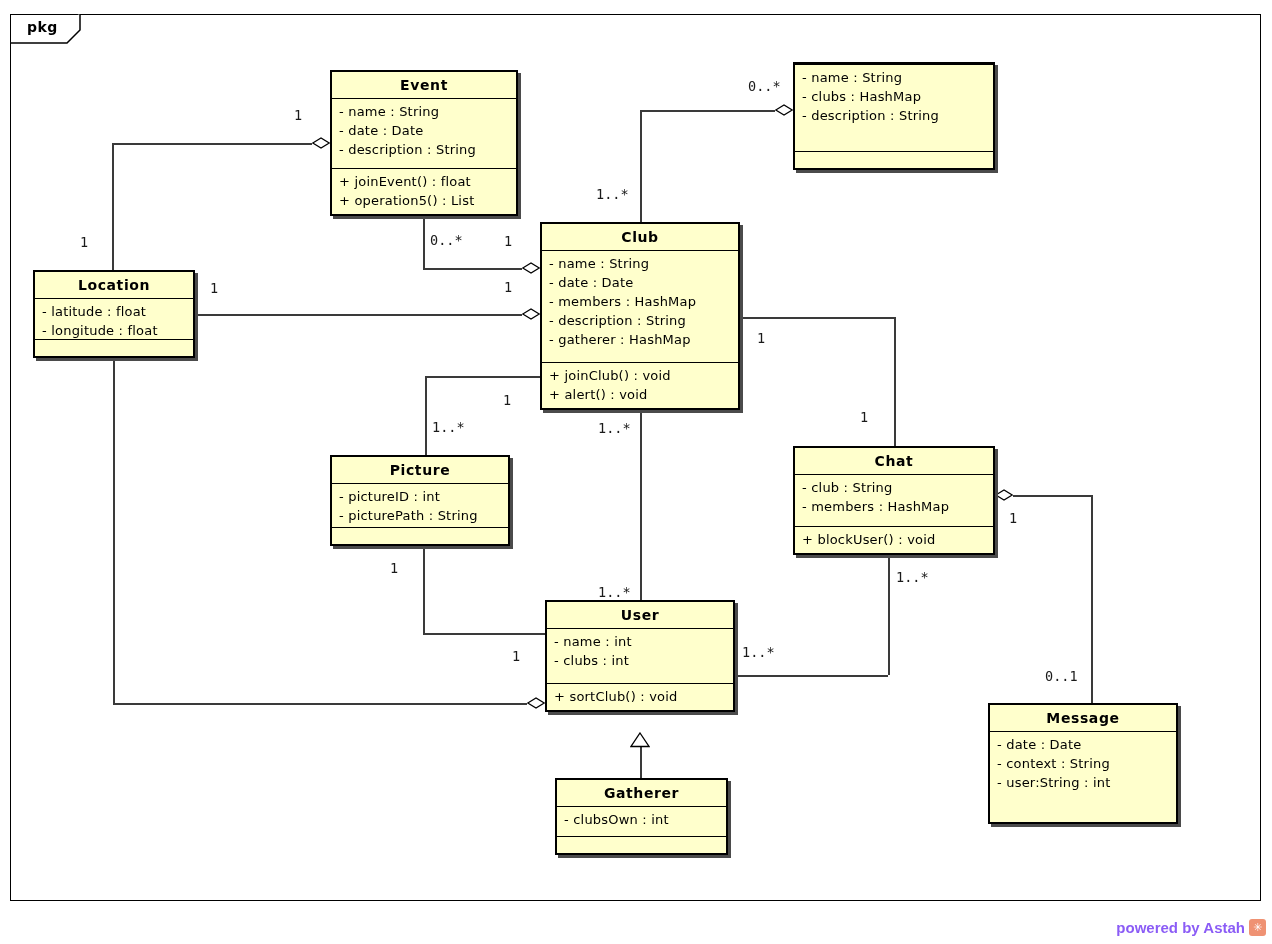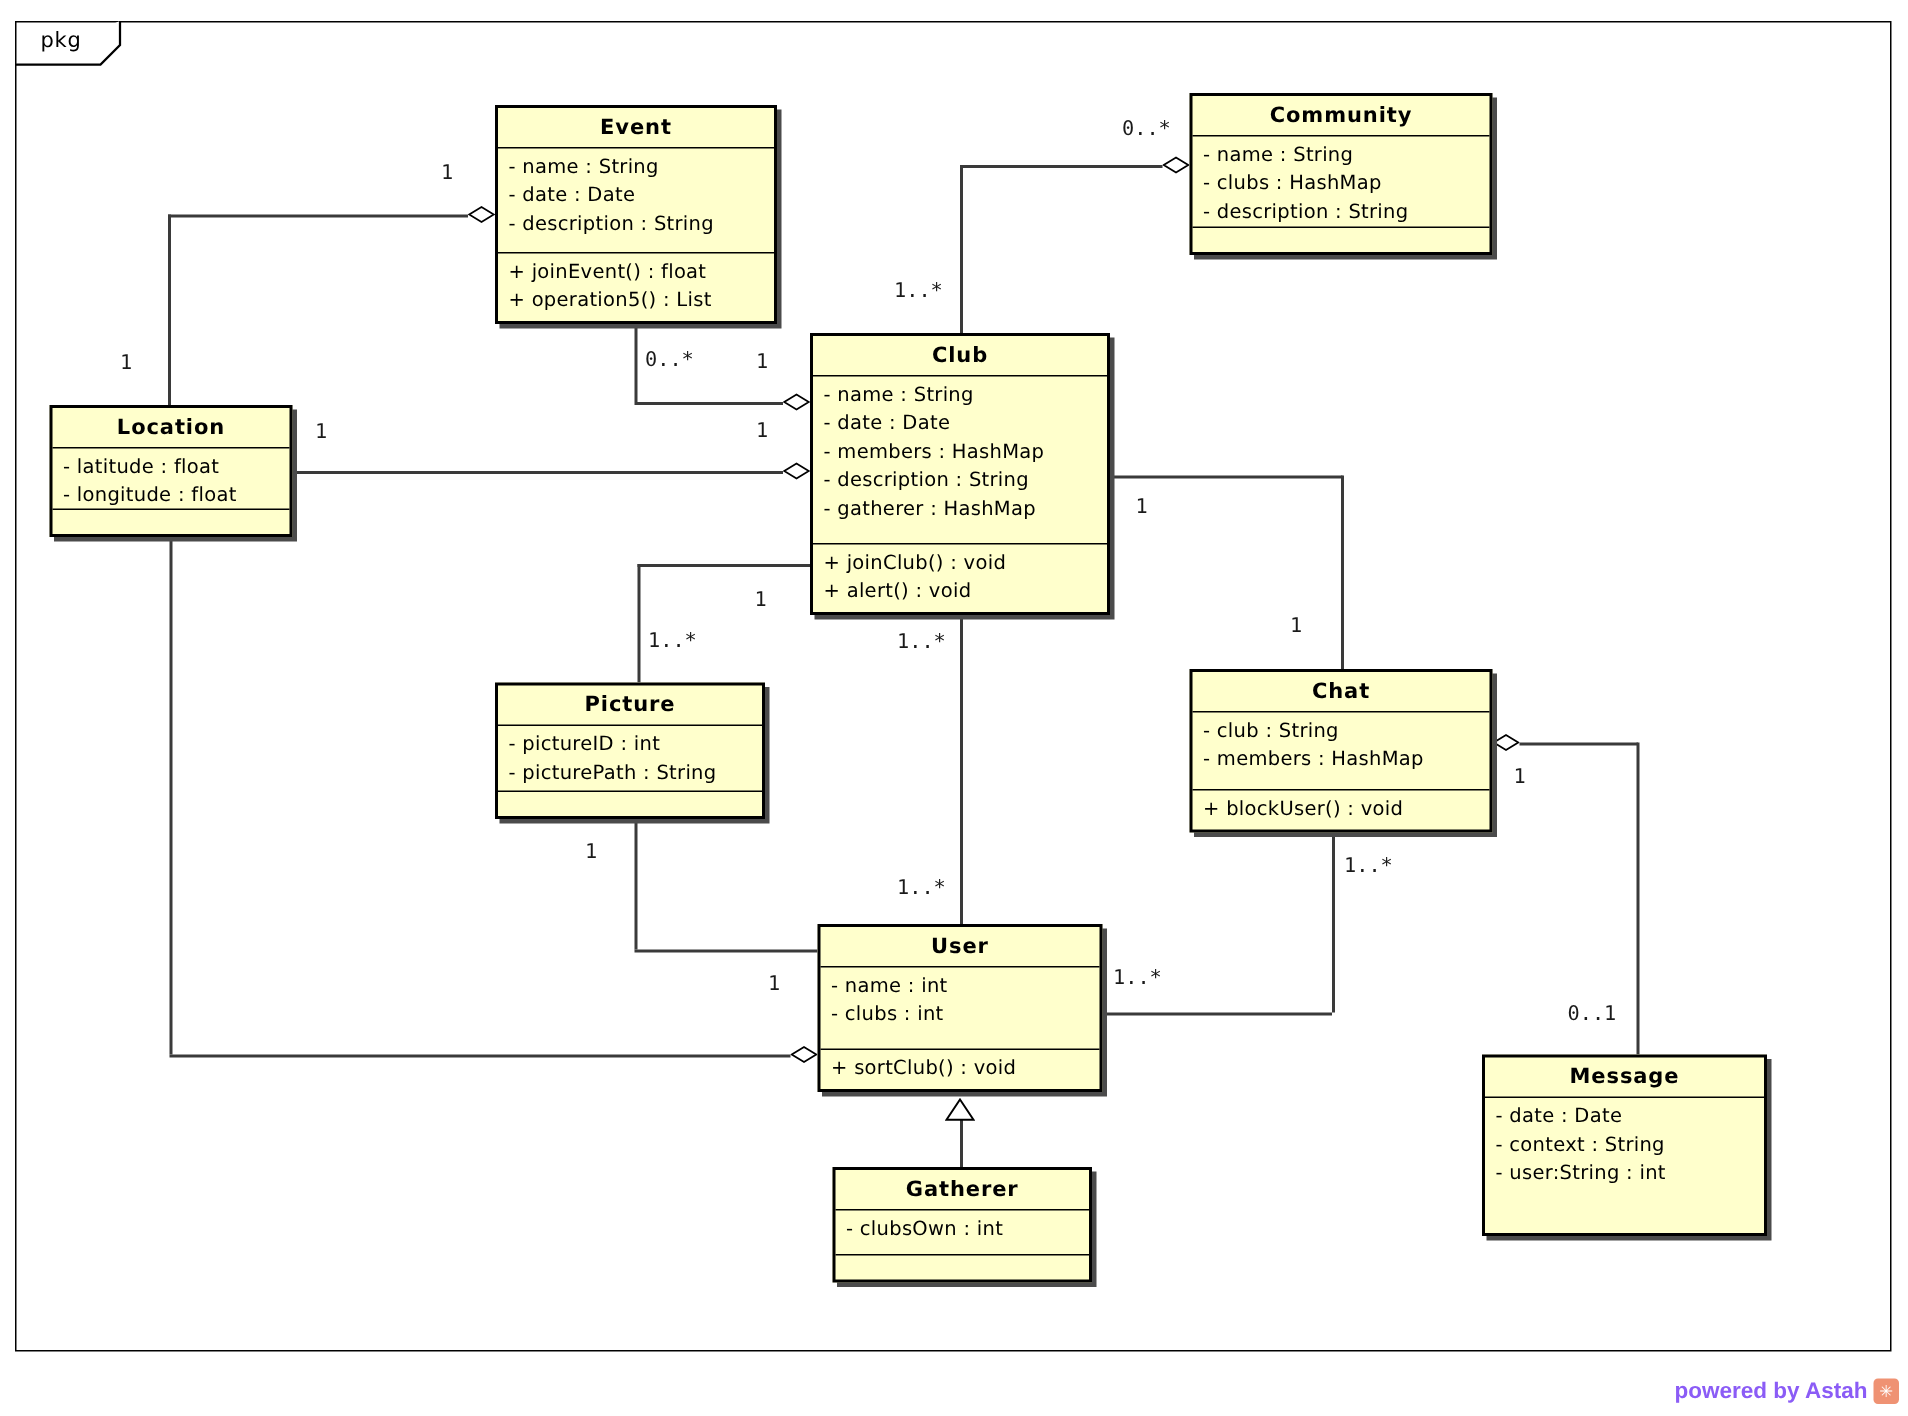--- a/index.html
+++ b/index.html
@@ -2,21 +2,21 @@
 <html><head>
 <meta charset="utf-8">
 <style>
   html,body{margin:0;padding:0;background:#ffffff;}
   #stage{position:relative;width:1272px;height:944px;background:#ffffff;overflow:hidden;
          font-family:"DejaVu Sans",sans-serif;}
   
   .frame{position:absolute;left:10px;top:14px;width:1249px;height:885px;
          border:1.5px solid #000;background:transparent;}
   .pkg-tab{position:absolute;left:10px;top:14px;width:72px;height:30px;}
-  .pkg-label{position:absolute;left:27px;top:19px;font-weight:normal;font-size:14px;color:#000;
+  .pkg-label{position:absolute;left:27px;top:19px;font-weight:bold;font-size:14px;color:#000;
              letter-spacing:0.5px;}
   
   .cls{position:absolute;display:flex;flex-direction:column;background:#ffffcc;
        border:2px solid #000;box-shadow:3px 3px 0 #4b4b4b;box-sizing:border-box;}
   .cls-title{height:26px;line-height:26px;text-align:center;font-weight:bold;font-size:14px;
              letter-spacing:0.6px;color:#000;flex:0 0 auto;}
   .cls-attrs{flex:1 1 auto;border-top:1.5px solid #000;padding:3px 7px 2px 7px;overflow:hidden;}
   .cls-ops{flex:0 0 auto;border-top:1.5px solid #000;padding:3px 7px 4px 7px;min-height:9px;}
   .m{font-size:13px;line-height:19px;color:#000;white-space:nowrap;letter-spacing:0.2px;}
   
@@ -128,21 +128,20 @@
       <div class="m">- date : Date</div>
       <div class="m">- description : String</div>
     </div>
     <div class="cls-ops">
       <div class="m">+ joinEvent() : float</div>
       <div class="m">+ operation5() : List</div>
     </div>
   </div>
 
   <div class="cls" style="left:793px;top:62px;width:202px;height:108px">
-    <div class="cls-title">Community</div>
     <div class="cls-attrs">
       <div class="m">- name : String</div>
       <div class="m">- clubs : HashMap</div>
       <div class="m">- description : String</div>
     </div>
     <div class="cls-ops"></div>
   </div>
 
   <div class="cls" style="left:540px;top:222px;width:200px;height:188px">
     <div class="cls-title">Club</div>
@@ -181,21 +180,21 @@
     <div class="cls-title">Chat</div>
     <div class="cls-attrs">
       <div class="m">- club : String</div>
       <div class="m">- members : HashMap</div>
     </div>
     <div class="cls-ops">
       <div class="m">+ blockUser() : void</div>
     </div>
   </div>
 
-  <div class="cls" style="left:545px;top:616px;width:190px;height:112px">
+  <div class="cls" style="left:545px;top:600px;width:190px;height:112px">
     <div class="cls-title">User</div>
     <div class="cls-attrs">
       <div class="m">- name : int</div>
       <div class="m">- clubs : int</div>
     </div>
     <div class="cls-ops">
       <div class="m">+ sortClub() : void</div>
     </div>
   </div>
 

